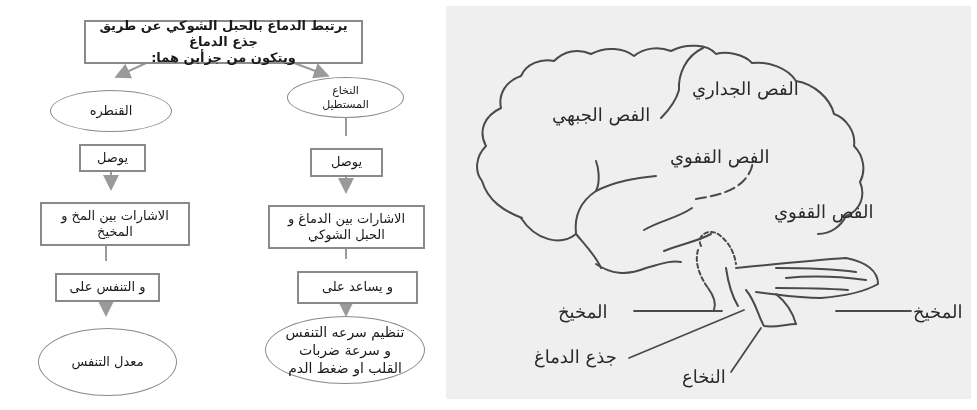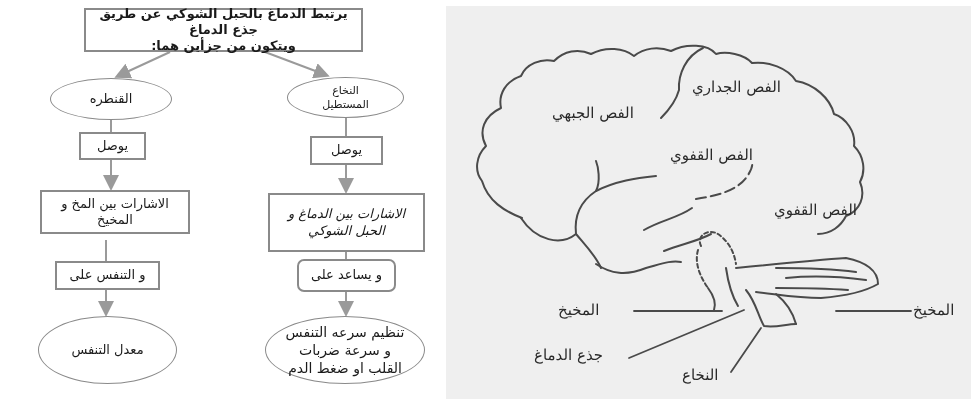--- a/index.html
+++ b/index.html
@@ -8,30 +8,30 @@
       font-family: "DejaVu Sans", sans-serif; color: #1a1a1a;
     }
     .flow { position: absolute; left: 0; top: 0; width: 440px; height: 410px; }
     .flow svg.lines { position: absolute; left: 0; top: 0; }
     .node {
       position: absolute; box-sizing: border-box; display: flex; align-items: center; justify-content: center;
       text-align: center; direction: rtl; background: #ffffff; line-height: 1.25;
     }
     .box { border: 2px solid #8a8a8a; }
     .ellipse { border: 1.5px solid #8a8a8a; border-radius: 50%; }
-    .t13 { font-size: 13px; }
+    .t13 { font-size: 13px; margin-top: 12px; }
     .t11 { font-size: 11px; }
     .t10 { font-size: 14px; line-height: 1.3; }
     .bold { font-weight: bold; }
 
     .brain-panel { position: absolute; left: 446px; top: 6px; width: 525px; height: 393px; background: #efefef; }
     .brain-panel svg { position: absolute; left: 0; top: 0; }
     .lbl {
       position: absolute; direction: rtl; white-space: nowrap; font-family: "DejaVu Serif", serif;
-      font-size: 15px; color: #2a2a2a;
+      font-size: 18px; color: #2a2a2a;
     }
   </style>
 </head>
 <body>
 
 <div class="flow">
   <svg class="lines" width="440" height="410">
     <defs>
       <marker id="ah" markerWidth="8" markerHeight="8" refX="6" refY="4" orient="auto">
         <path d="M0,0 L8,4 L0,8 z" fill="#9a9a9a"></path>
@@ -73,25 +73,25 @@
     <span>معدل التنفس</span>
   </div>
 
   <div class="node ellipse t11" style="left:287px;top:77px;width:117px;height:41px;flex-direction:column;">
     <span>النخاع</span>
     <span>المستطيل</span>
   </div>
   <div class="node box t13" style="left:310px;top:136px;width:73px;height:29px;">
     <span>يوصل</span>
   </div>
-  <div class="node box t13" style="left:268px;top:193px;width:157px;height:59px;flex-direction:column;font-style:italic;">
+  <div class="node box t13" style="left:268px;top:193px;width:157px;height:44px;flex-direction:column;">
     <span>الاشارات بين الدماغ و</span>
     <span>الحبل الشوكي</span>
   </div>
-  <div class="node box t13" style="left:297px;top:259px;width:99px;height:33px;border-radius:7px;">
+  <div class="node box t13" style="left:297px;top:259px;width:121px;height:33px;">
     <span>و يساعد على</span>
   </div>
   <div class="node ellipse t10" style="left:265px;top:316px;width:160px;height:68px;flex-direction:column;">
     <span>تنظيم سرعه التنفس</span>
     <span>و سرعة ضربات</span>
     <span>القلب او ضغط الدم</span>
   </div>
 </div>
 
 <div class="brain-panel">

